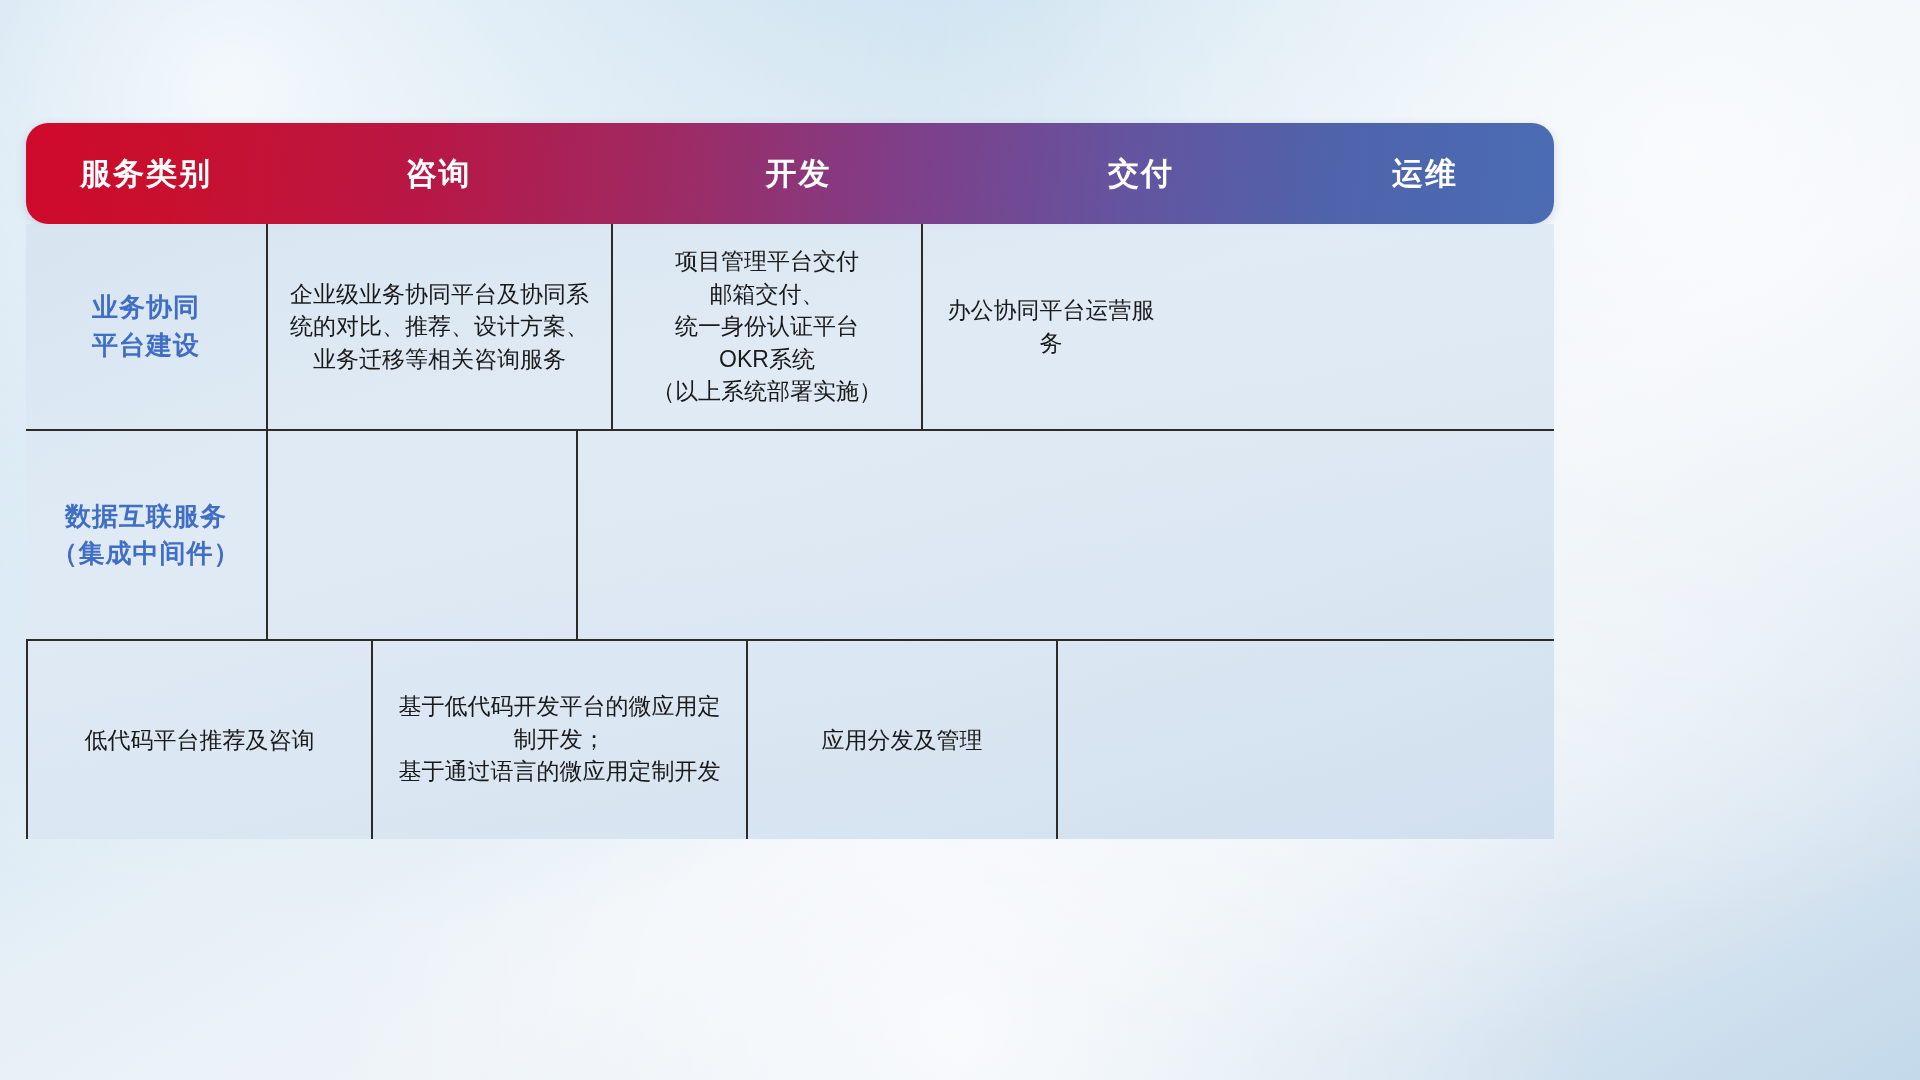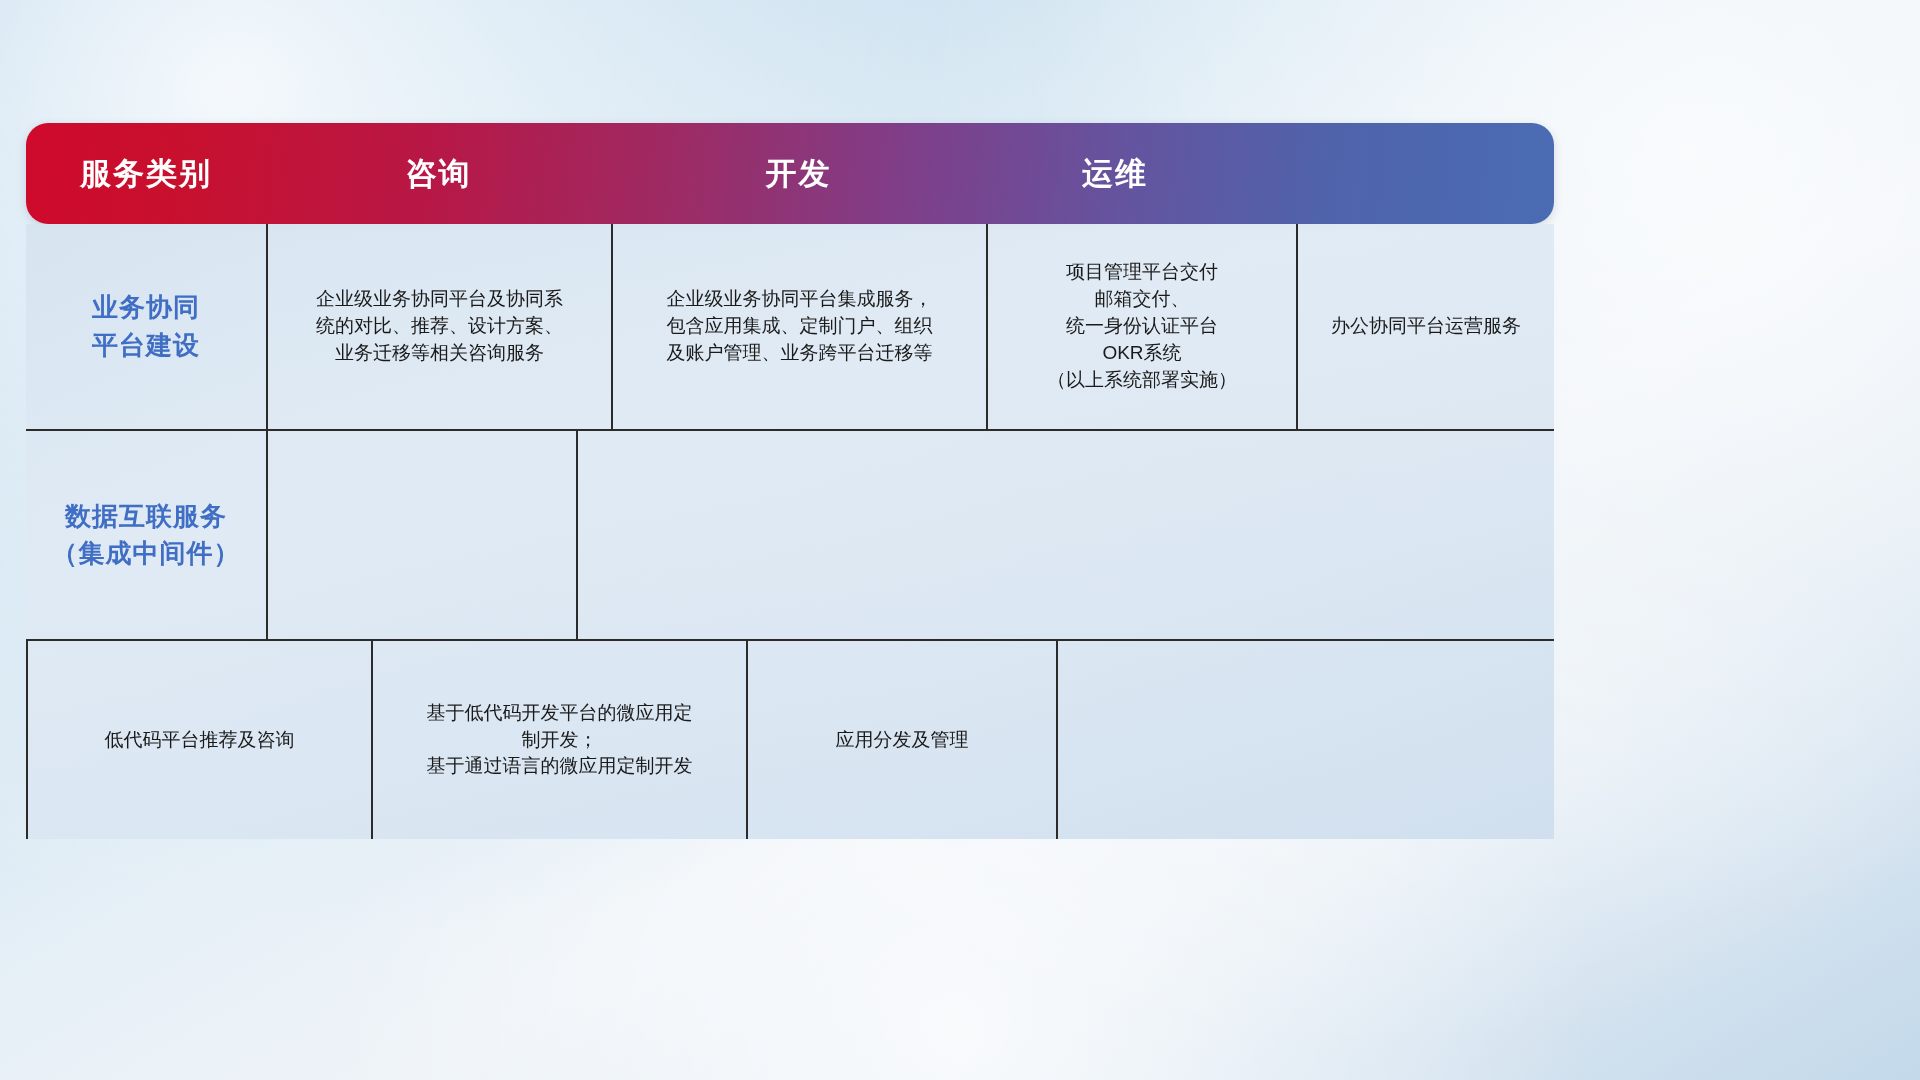--- a/index.html
+++ b/index.html
@@ -97,21 +97,21 @@
 
   .td {
     position: relative;
     display: flex;
     align-items: center;
     justify-content: center;
     padding: 14px 16px;
     box-sizing: border-box;
     text-align: center;
     color: #1a1a1a;
-    font-size: 19px;
+    font-size: 23px;
     line-height: 1.42;
   }
   
   .td.sep { border-left: 2px solid #2b2b2b; }
 
   .cat {
     color: #3f6ec4;
     font-weight: 700;
     font-size: 26px;
     line-height: 1.44;
@@ -137,34 +137,32 @@
 <body>
 
 <div id="page">
 
   <div class="table-wrap">
 
     <div class="thead">
       <div class="th c1">服务类别</div>
       <div class="th c2">咨询</div>
       <div class="th c3">开发</div>
+      <div class="th c4">交付</div>
       <div class="th c5">运维</div>
     </div>
 
     <div class="tbody">
 
       <div class="trow r1">
         <div class="td c1 cat multiline">业务协同
 平台建设</div>
         <div class="td c2 sep multiline">企业级业务协同平台及协同系
 统的对比、推荐、设计方案、
 业务迁移等相关咨询服务</div>
-        <div class="td c3 sep multiline">企业级业务协同平台集成服务，
-包含应用集成、定制门户、组织
-及账户管理、业务跨平台迁移等</div>
         <div class="td c4 sep multiline">项目管理平台交付
 邮箱交付、
 统一身份认证平台
 OKR系统
 （以上系统部署实施）</div>
         <div class="td c5 sep multiline">办公协同平台运营服务</div>
       </div>
 
       <div class="trow r2">
         <div class="td c1 cat multiline">数据互联服务

